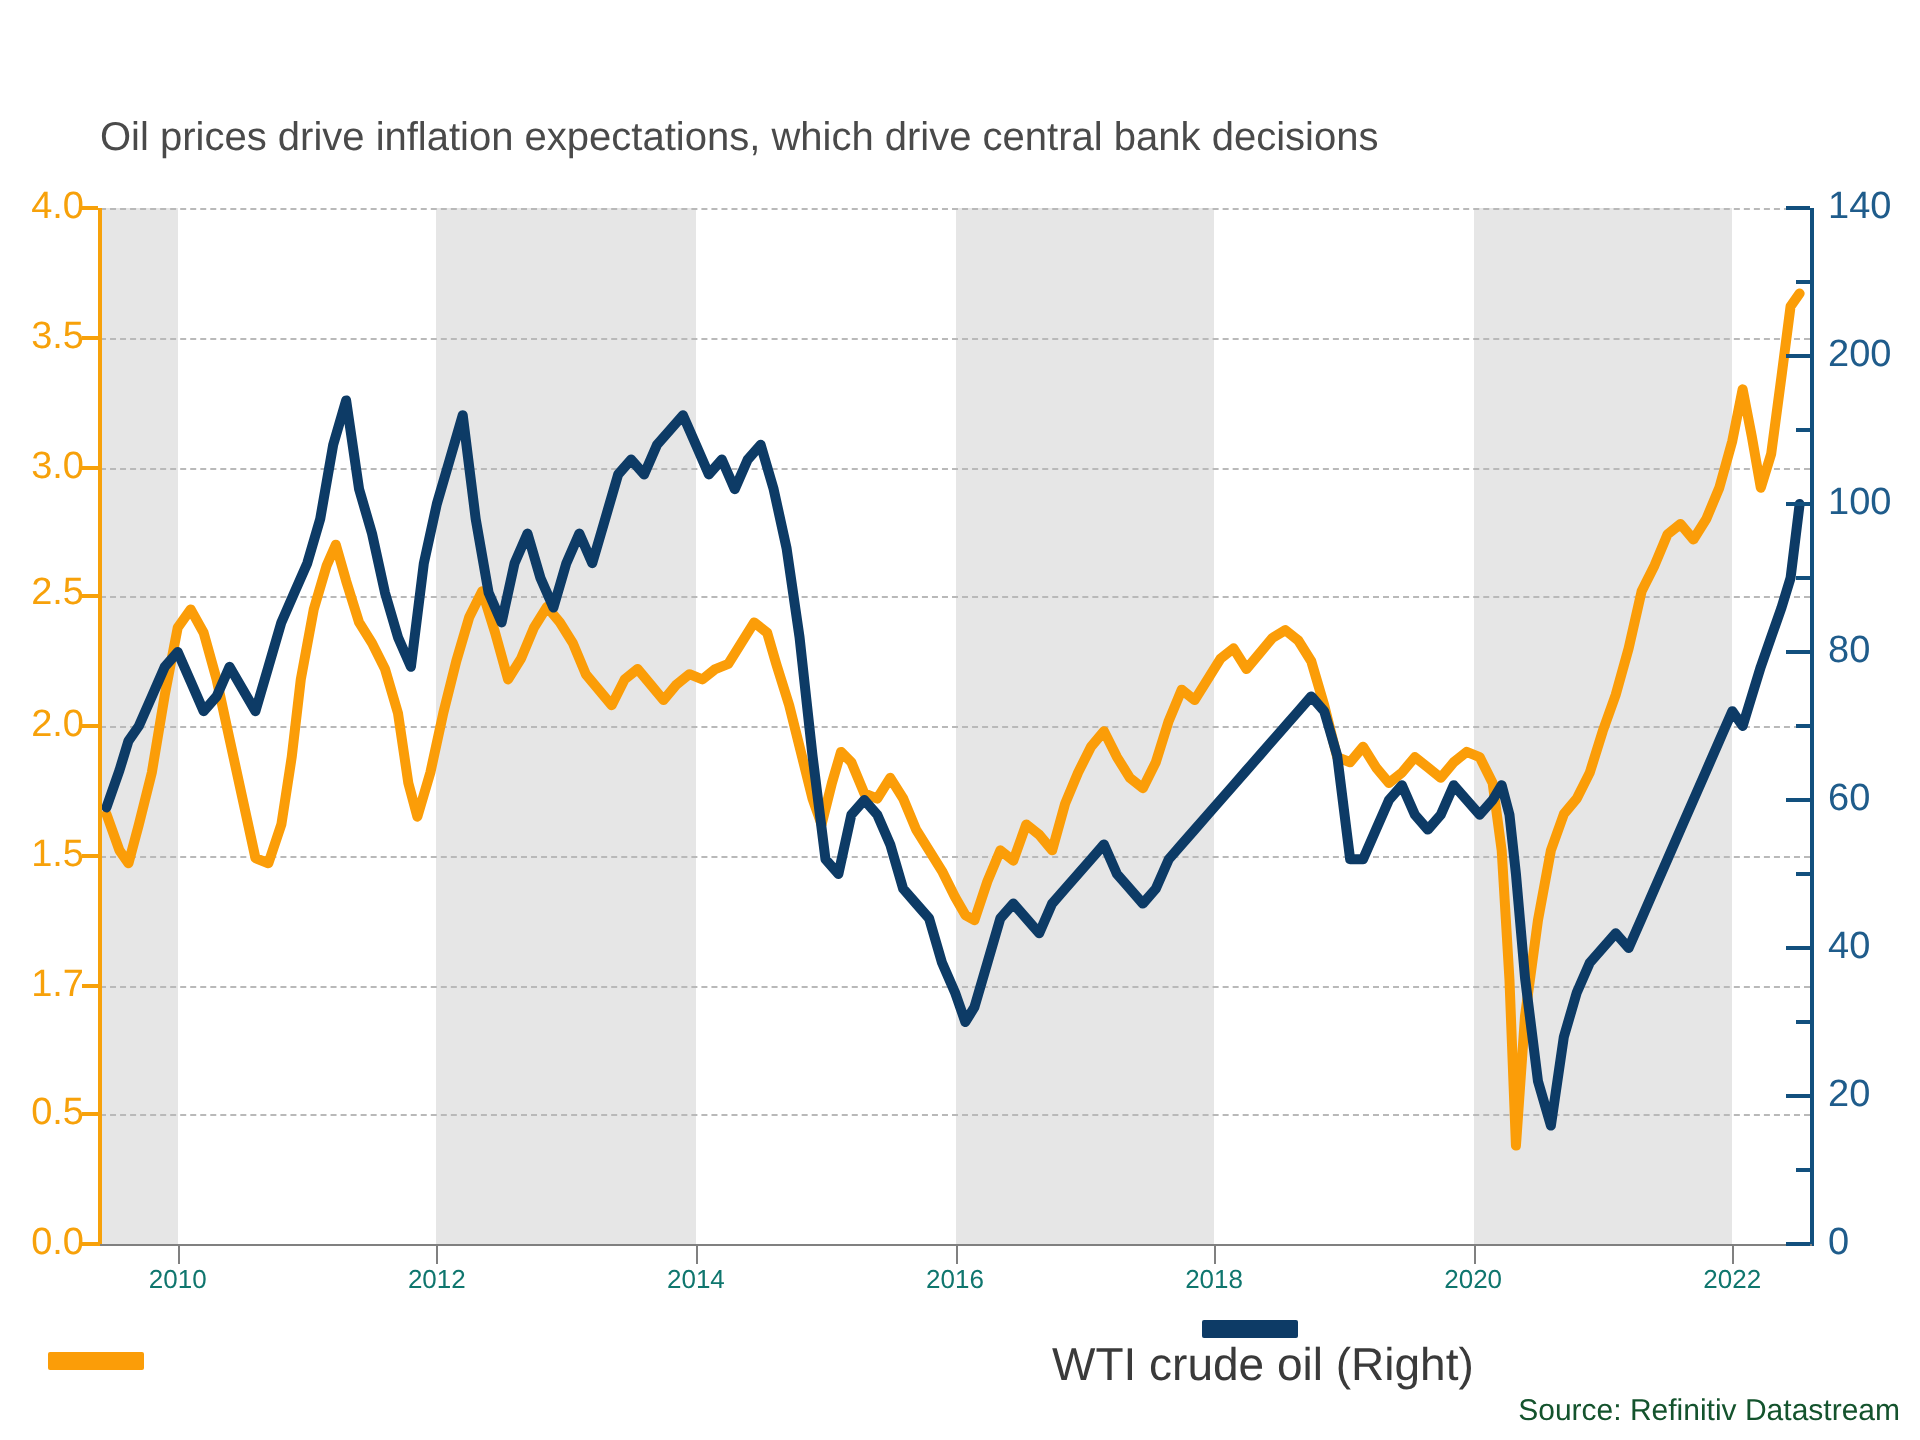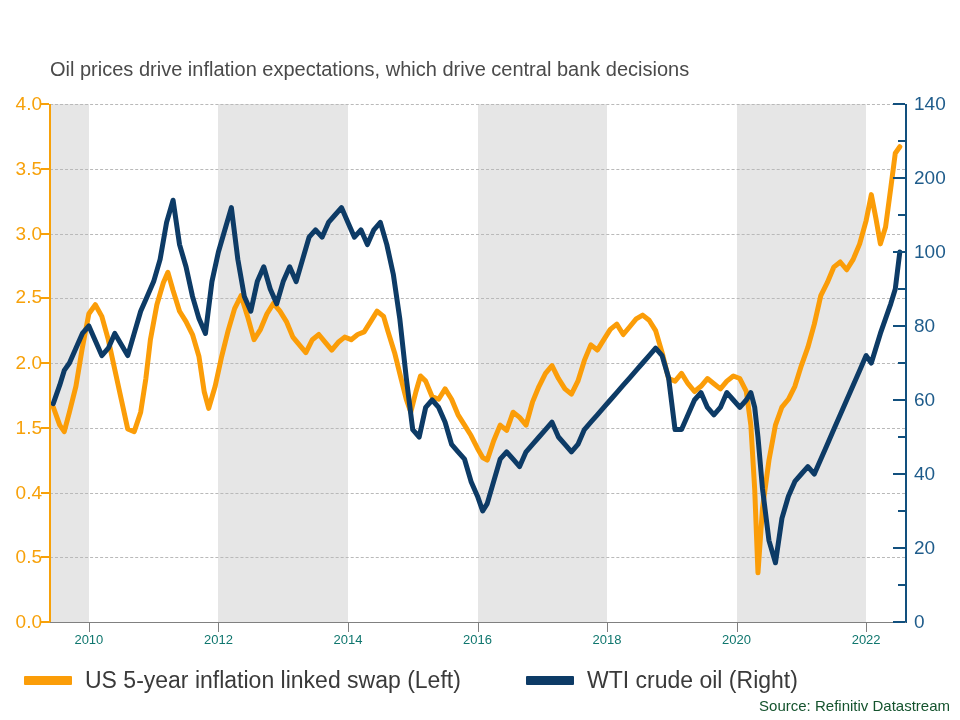--- a/index.html
+++ b/index.html
@@ -99,21 +99,21 @@
 
   <div class="axis-left-line"></div>
   <div class="axis-right-line"></div>
   <div class="axis-bottom-line"></div>
 
   <div id="axis-left-labels">
       <div class="ylabel-left" style="top: 622px;">0.0</div>
       <div class="tick-l" style="top: 621px;"></div>
       <div class="ylabel-left" style="top: 557.25px;">0.5</div>
       <div class="tick-l" style="top: 556.25px;"></div>
-      <div class="ylabel-left" style="top: 492.5px;">0.4</div>
+      <div class="ylabel-left" style="top: 492.5px;">1.7</div>
       <div class="tick-l" style="top: 491.5px;"></div>
       <div class="ylabel-left" style="top: 427.75px;">1.5</div>
       <div class="tick-l" style="top: 426.75px;"></div>
       <div class="ylabel-left" style="top: 363px;">2.0</div>
       <div class="tick-l" style="top: 362px;"></div>
       <div class="ylabel-left" style="top: 297px;">2.5</div>
       <div class="tick-l" style="top: 297.25px;"></div>
       <div class="ylabel-left" style="top: 233.5px;">3.0</div>
       <div class="tick-l" style="top: 232.5px;"></div>
       <div class="ylabel-left" style="top: 168.75px;">3.5</div>
@@ -159,22 +159,21 @@
       <div class="tick-x" style="left: 607.045px;"></div>
       <div class="xlabel" style="left: 736.591px;">2020</div>
       <div class="tick-x" style="left: 736.591px;"></div>
       <div class="xlabel" style="left: 866.136px;">2022</div>
       <div class="tick-x" style="left: 866.136px;"></div>
     </div>
 
   <div class="legend" id="legend">
       <div class="legend-item" style="left: 0px;">
         <span class="legend-swatch" style="background: rgb(251, 157, 8);"></span>
-        <span class="legend-label">US 5-year inflation linked swap (Left)</span>
       </div>
-      <div class="legend-item" style="left: 502px;">
+      <div class="legend-item" style="left: 502px; flex-direction: column;">
         <span class="legend-swatch" style="background: rgb(13, 59, 102);"></span>
         <span class="legend-label">WTI crude oil (Right)</span>
       </div>
     </div>
 
   <div class="source">Source: Refinitiv Datastream</div>
 </div>
 
 </body></html>

